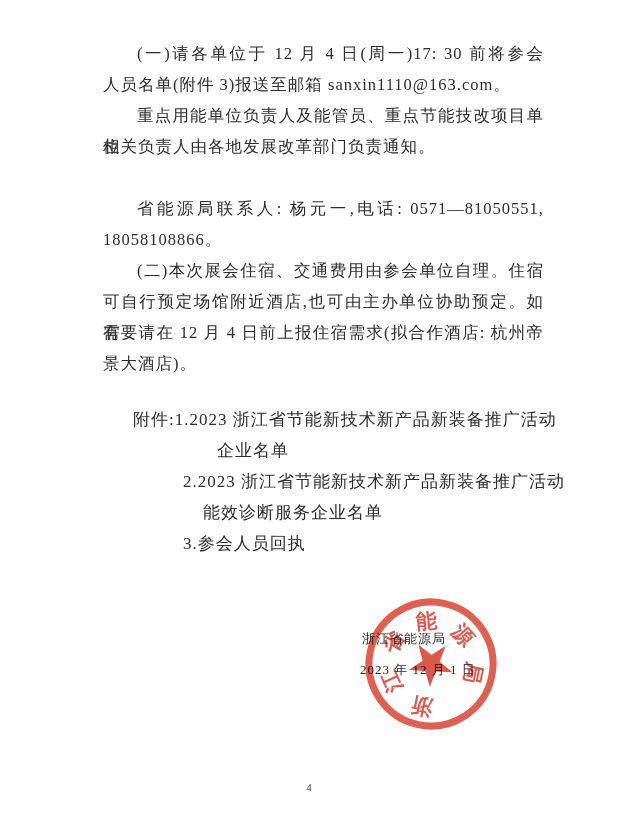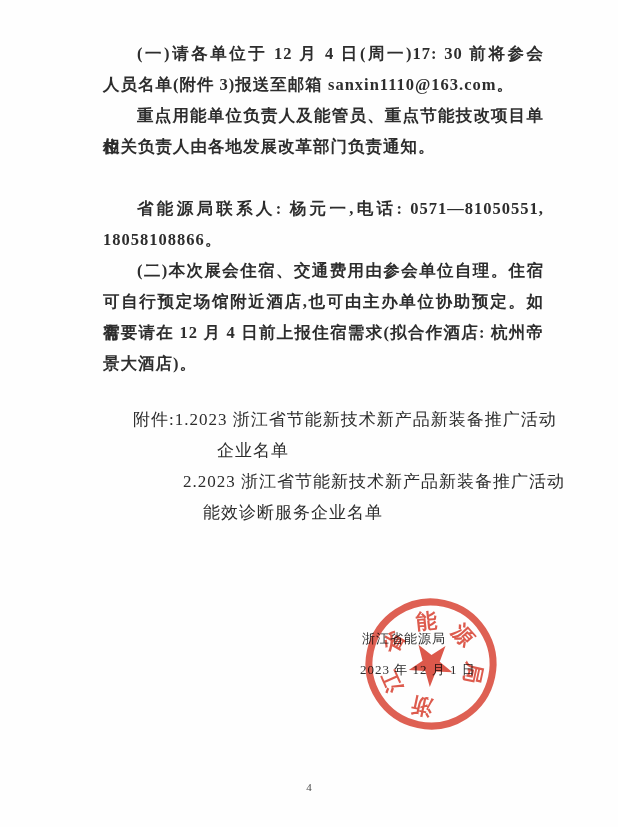--- a/index.html
+++ b/index.html
@@ -15,21 +15,20 @@
     width: 618px; height: 827px;
     background: #fefefe;
   }
   .line {
     position: absolute;
     left: 103px; width: 441px;
     height: 31px; line-height: 31px;
     font-size: 16.5px;
     letter-spacing: 1px;
     white-space: nowrap;
-    font-weight: bold;
   }
   .line.jf {
     white-space: normal;
     text-align: justify;
     text-align-last: justify;
     -moz-text-align-last: justify;
   }
   .line.ind { text-indent: 34px; }
   .att-row {
     position: absolute;
@@ -82,20 +81,21 @@
   <div class="line jf" style="top:286px">可自行预定场馆附近酒店,也可由主办单位协助预定。如有</div>
   <div class="line jf" style="top:317px">需要请在 12 月 4 日前上报住宿需求(拟合作酒店: 杭州帝</div>
   <div class="line" style="top:348px">景大酒店)。</div>
 
   <div class="att-row" style="left:133px; top:404px">
     <span class="att-label">附件:</span><span>1.2023 浙江省节能新技术新产品新装备推广活动</span>
   </div>
   <div class="att-row" style="left:217px; top:435px">企业名单</div>
   <div class="att-row" style="left:183px; top:466px">2.2023 浙江省节能新技术新产品新装备推广活动</div>
   <div class="att-row" style="left:203px; top:497px">能效诊断服务企业名单</div>
+  <div class="att-row" style="left:183px; top:528px">3.参会人员回执</div>
 
   <div class="sig" style="left:362px; top:623px">浙江省能源局</div>
   <div class="sig" style="left:360px; top:654px">2023 年 12 月 1 日</div>
 
   <svg class="seal-svg" viewBox="0 0 152 152" xmlns="http://www.w3.org/2000/svg">
     <g transform="rotate(-33,76,76)">
       <circle cx="76" cy="76" r="62" fill="none" stroke="#d73a2a" stroke-width="7" opacity="0.88"></circle>
       <polygon fill="#d73a2a" opacity="0.92" points="76,53 70.7,68.7 54.1,68.9 67.4,78.8 62.5,94.6 76,85 89.5,94.6 84.6,78.8 97.9,68.9 81.3,68.7"></polygon>
       <g class="seal-text" fill="#d73a2a" font-size="21" opacity="0.9">
         <text x="76" y="40" text-anchor="middle" transform="rotate(-135,76,76)">浙</text>

